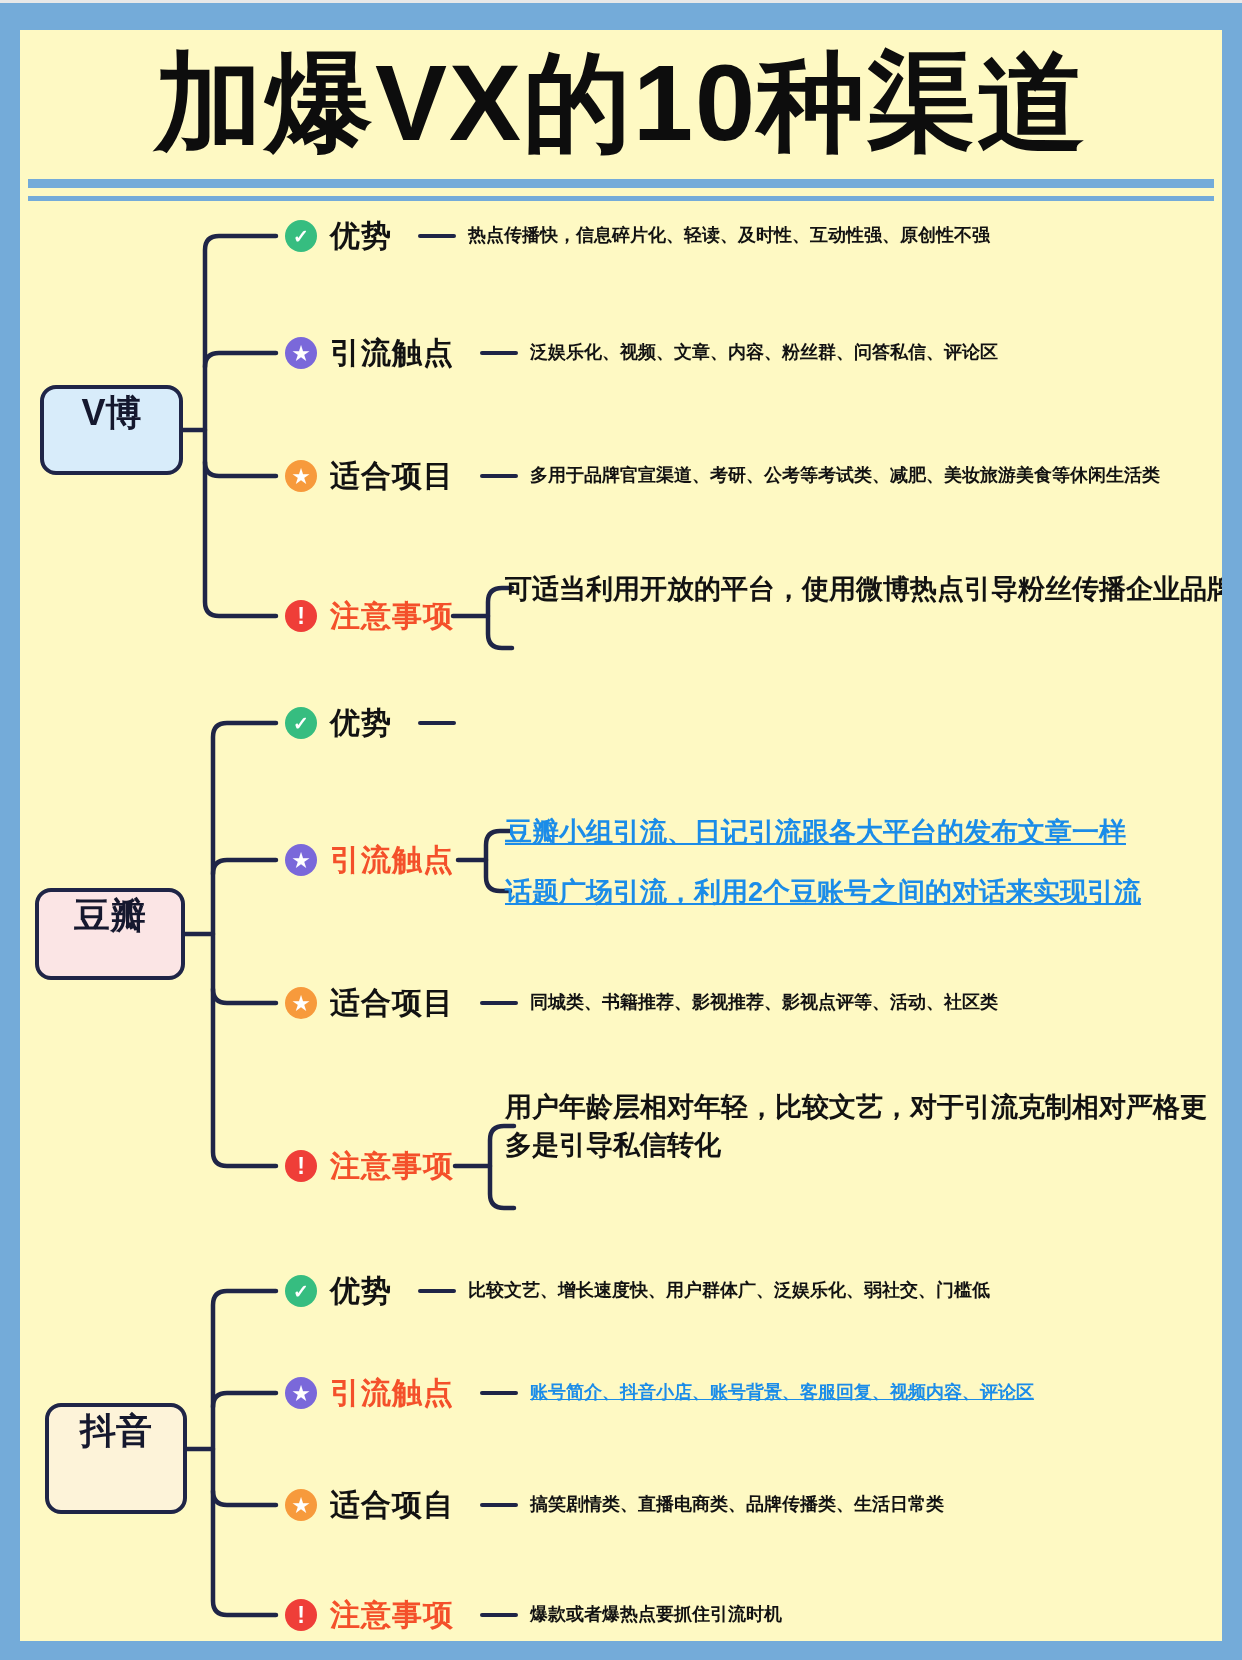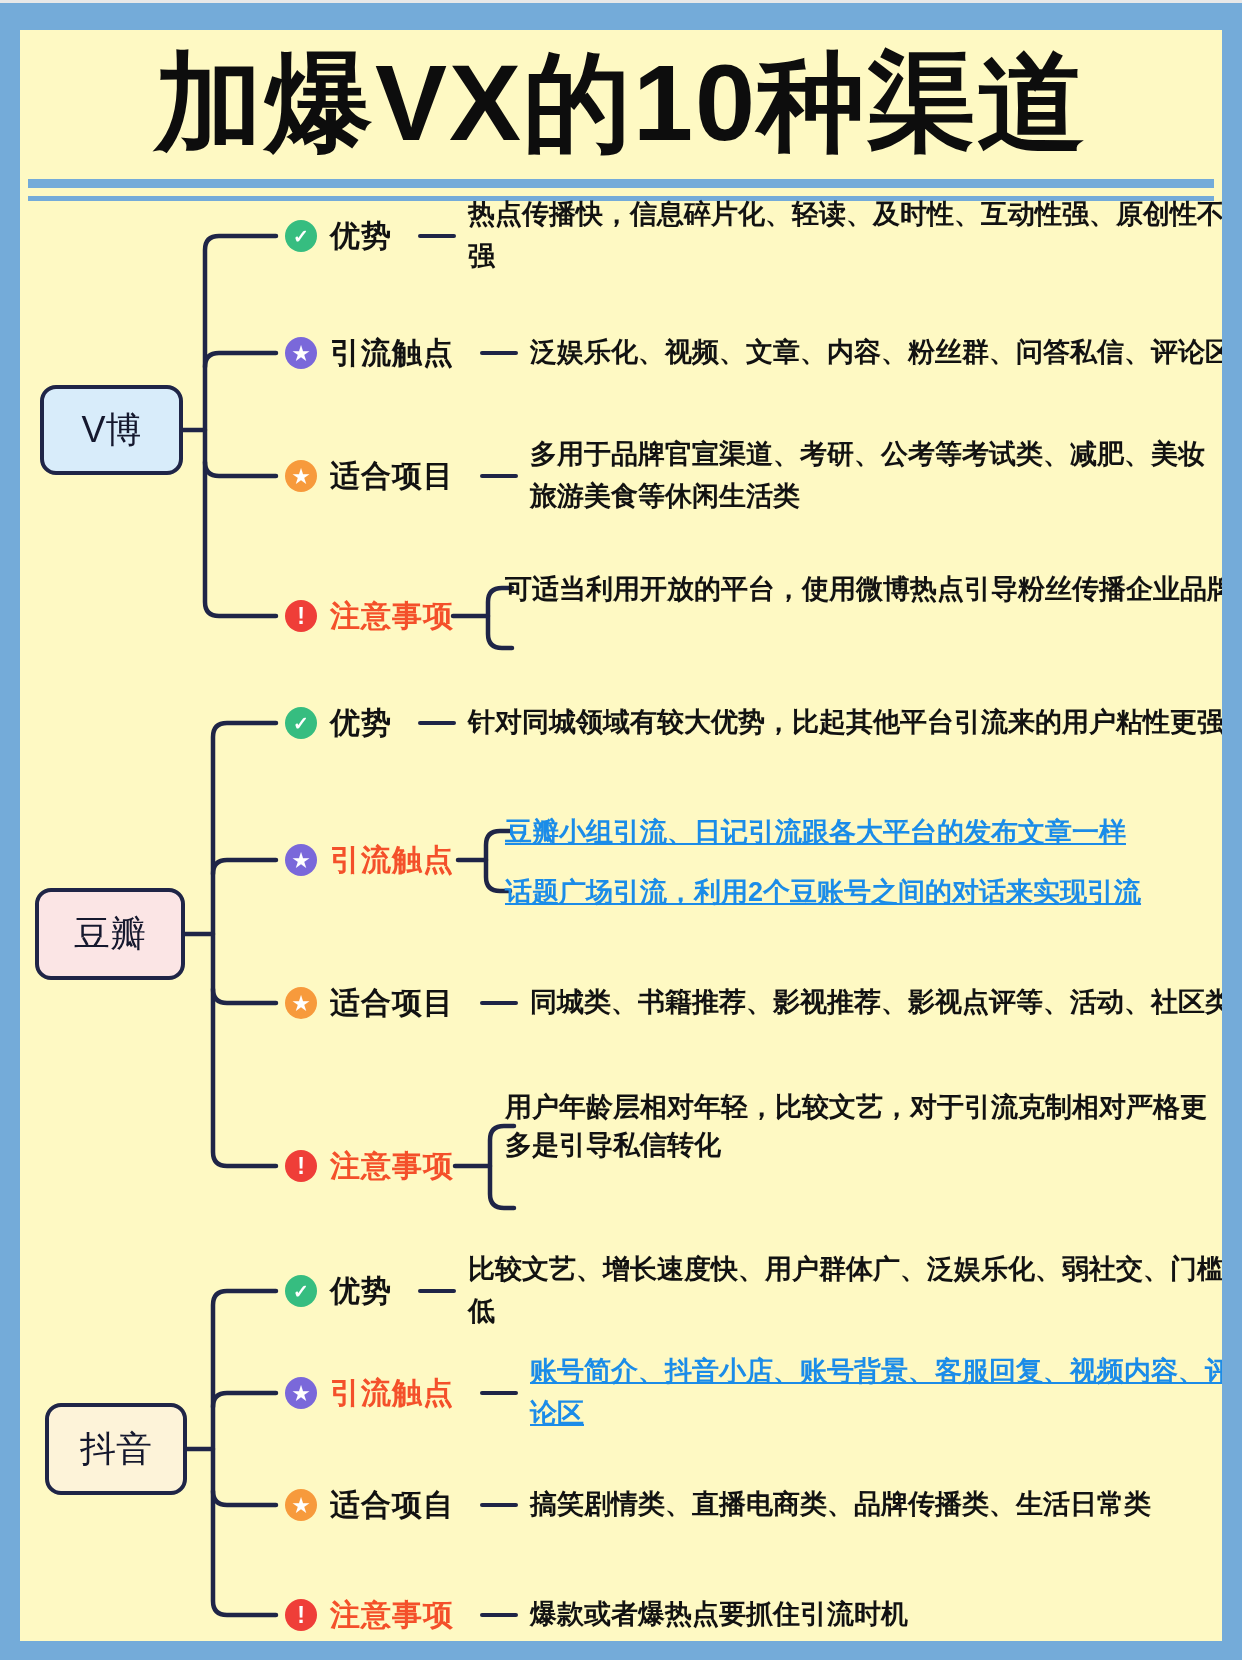--- a/index.html
+++ b/index.html
@@ -21,42 +21,42 @@
     letter-spacing:2px;color:#0d0d0d;white-space:nowrap;
   }
   .rule{position:absolute;left:28px;width:1186px;background:var(--frame,#74abd9);}
   .rule1{top:176px;height:9px;}
   .rule2{top:193px;height:5px;}
 
   svg.links{position:absolute;left:0;top:0;width:1242px;height:1660px;pointer-events:none;}
   svg.links path{fill:none;stroke:var(--navy,#1f2547);stroke-width:4.5;stroke-linecap:round;}
 
   .node{
-    position:absolute;display:flex;align-items:center;justify-content:center;
+    position:absolute;display:flex;justify-content:center;
     border:4px solid var(--navy,#1f2547);border-radius:16px;
-    font-size:36px;font-weight:400;color:#15182e;box-sizing:border-box;
+    font-size:36px;font-weight:700;color:#15182e;box-sizing:border-box;
   }
   .node.weibo{left:40px;top:382px;width:143px;height:90px;background:var(--node-weibo,#d8ecfa);}
   .node.douban{left:35px;top:885px;width:150px;height:92px;background:var(--node-douban,#fbe5e5);}
-  .node.douyin{left:45px;top:1400px;width:142px;height:92px;background:var(--node-douyin,#fdf3d9);}
+  .node.douyin{left:45px;top:1400px;width:142px;height:111px;background:var(--node-douyin,#fdf3d9);}
 
   .row{position:absolute;left:285px;display:flex;align-items:center;height:44px;}
   .ic{
     flex:0 0 auto;width:32px;height:32px;border-radius:50%;margin-right:13px;
     display:flex;align-items:center;justify-content:center;
     color:#fff;font-size:19px;font-weight:900;line-height:1;
   }
   .ic.green{background:var(--green,#36bd80);}
   .ic.purple{background:var(--purple,#7a68da);}
   .ic.orange{background:var(--orange,#f79a3c);}
   .ic.red{background:var(--red,#ef3e38);font-size:23px;}
   .lb{flex:0 0 auto;font-size:30px;font-weight:800;letter-spacing:1px;color:#121212;white-space:nowrap;}
   .lb.accent{color:var(--accent,#f4502a);}
   .dash{flex:0 0 auto;width:38px;height:4.5px;background:var(--navy,#1f2547);border-radius:3px;margin:0 12px 0 26px;}
-  .tx{font-size:27px;font-weight:700;line-height:1.55;color:#121212;}
+  .tx{font-size:18px;font-weight:700;line-height:1.55;color:#121212;}
   .tx.wrap{max-width:695px;}
   .subtx{
     position:absolute;left:505px;font-size:27px;font-weight:700;
     line-height:38px;color:#121212;
   }
   .blue{color:var(--blue-text,#1b8ce8);text-decoration:underline;}
   .w710{width:712px;}
 </style>
 </head>
 <body>
@@ -122,21 +122,20 @@
   <div class="row" style="top:591px">
     <span class="ic red">!</span>
     <span class="lb accent">注意事项</span>
   </div>
   <div class="subtx" style="top:567px">可适当利用开放的平台，使用微博热点引导粉丝传播企业品牌</div>
 
   <div class="row" style="top:698px">
     <span class="ic green">✓</span>
     <span class="lb">优势</span>
     <span class="dash"></span>
-    <span class="tx">针对同城领域有较大优势，比起其他平台引流来的用户粘性更强</span>
   </div>
   <div class="row" style="top:835px">
     <span class="ic purple">★</span>
     <span class="lb accent">引流触点</span>
   </div>
   <div class="subtx blue" style="top:810px">豆瓣小组引流、日记引流跟各大平台的发布文章一样</div>
   <div class="subtx blue" style="top:870px">话题广场引流，利用2个豆账号之间的对话来实现引流</div>
   <div class="row" style="top:978px">
     <span class="ic orange">★</span>
     <span class="lb">适合项目</span>

